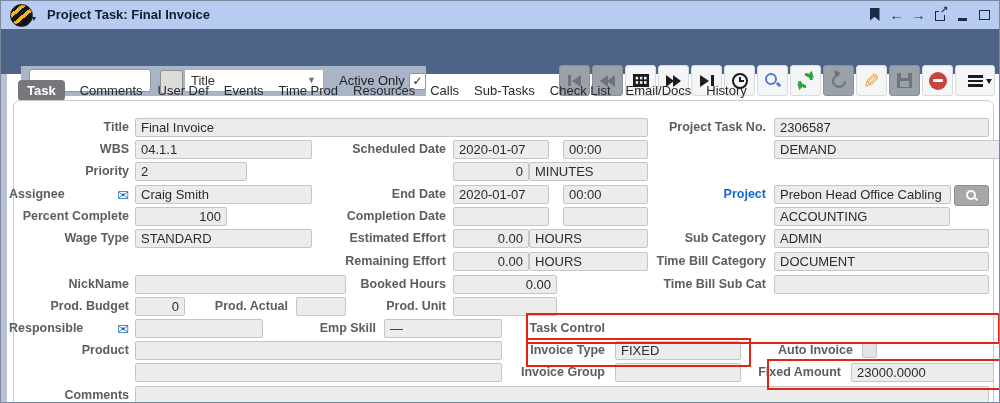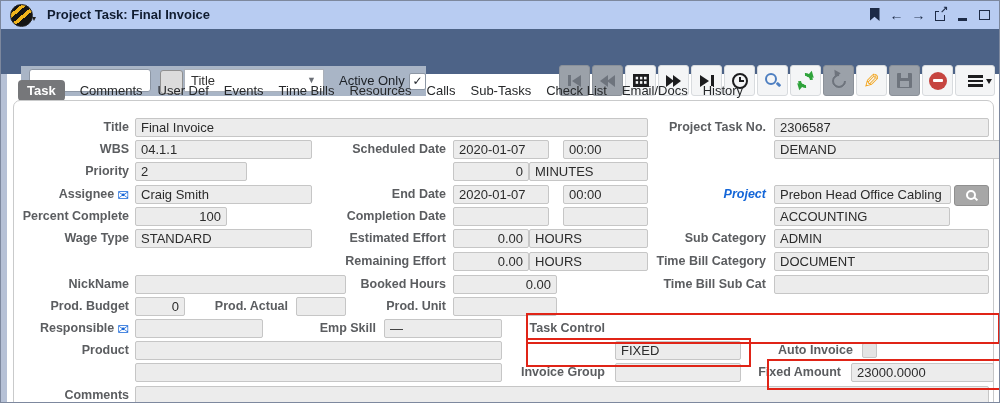--- a/index.html
+++ b/index.html
@@ -80,23 +80,23 @@
   .i-menu{position:relative;width:15px;height:12px;background:repeating-linear-gradient(to bottom,currentColor 0 2.6px,transparent 2.6px 4.7px);}
   .i-menu::after{content:"";position:absolute;right:-9px;bottom:0;border:3.5px solid transparent;border-top:5px solid currentColor;}
   
   .left-strip{position:absolute;left:0;top:73px;width:6px;bottom:0;background:#b6c1d6;}
   .tabbar{position:absolute;left:17px;top:78px;display:flex;gap:15px;align-items:center;height:22px;}
   .tab{font-size:13px;color:#26282a;cursor:pointer;white-space:nowrap;}
   .tab.active{background:#76777a;color:#fff;font-weight:bold;padding:3px 9px;border-radius:4px;}
   .panel{position:absolute;left:12px;top:99px;width:981px;height:310px;border:1px solid #c9cacb;border-radius:7px 7px 0 0;background:#fff;box-sizing:border-box;}
   
   .lbl{position:absolute;text-align:right;font-weight:bold;font-size:12.5px;color:#5b5d60;white-space:nowrap;line-height:15px;}
-  .lbl.has-icon{display:flex;justify-content:flex-end;align-items:center;gap:3px;}
+  .lbl.has-icon{display:flex;justify-content:space-between;align-items:center;gap:3px;}
   .env{color:#1565d8;font-size:14px;line-height:12px;font-weight:normal;}
-  .lbl.link{color:#1466d8;font-style:italic;}
+  .lbl.link{color:#1466d8;}
   .fld{position:absolute;height:19px;background:#ececec;border:1px solid #c6c6c6;border-radius:2px;font-size:13px;color:#2b2b2b;
        line-height:17px;padding:0 5px;box-sizing:border-box;white-space:nowrap;overflow:hidden;}
   .fld.num{text-align:right;}
   .lookup-btn{position:absolute;left:953px;top:184px;width:33px;height:19px;background:#a7a7a7;border:1px solid #8f8f8f;border-radius:3px;
        display:flex;align-items:center;justify-content:center;cursor:pointer;}
   .i-search-white{position:relative;width:13px;height:13px;}
   .i-search-white::before{content:"";position:absolute;left:1px;top:1px;width:6px;height:6px;border:2px solid #fff;border-radius:50%;}
   .i-search-white::after{content:"";position:absolute;left:9px;top:9px;width:4px;height:2px;background:#fff;transform:rotate(45deg);}
   .cb-plain{position:absolute;width:13px;height:13px;background:#e4e4e4;border:1px solid #c6c6c6;border-radius:2px;}
   .redbox{position:absolute;border:2px solid #e02417;pointer-events:none;}
@@ -185,21 +185,21 @@
         </div>
       </div>
   </div>
 
   <div class="left-strip"></div>
   <div class="tabbar" id="tabbar">
       <div class="tab active">Task</div>
       <div class="tab">Comments</div>
       <div class="tab">User Def</div>
       <div class="tab">Events</div>
-      <div class="tab">Time Bills</div>
+      <div class="tab">Time Prod</div>
       <div class="tab">Resources</div>
       <div class="tab">Calls</div>
       <div class="tab">Sub-Tasks</div>
       <div class="tab">Check List</div>
       <div class="tab">Email/Docs</div>
       <div class="tab">History</div>
     </div>
   <div class="panel"></div>
 
   <div class="lbl" style="left:8px;top:119px;width:120px"><span>Title</span></div>
@@ -272,20 +272,21 @@
       <span>Responsible</span>
       <span class="env">✉</span>
     </div>
   <div class="fld" style="left:134px;top:318px;width:128px"></div>
   <div class="lbl" style="left:300px;top:320px;width:75px"><span>Emp Skill</span></div>
   <div class="fld" style="left:383px;top:318px;width:118px">—</div>
   <div class="lbl" style="left:490px;top:320px;width:114px"><span>Task Control</span></div>
 
   <div class="lbl" style="left:8px;top:342px;width:120px"><span>Product</span></div>
   <div class="fld" style="left:134px;top:340px;width:367px"></div>
+  <div class="lbl" style="left:490px;top:342px;width:114px"><span>Invoice Type</span></div>
   <div class="fld" style="left:614px;top:340px;width:126px">FIXED</div>
   <div class="lbl" style="left:758px;top:342px;width:94px"><span>Auto Invoice</span></div>
   <div class="cb-plain" style="left:861px;top:342px"></div>
 
   <div class="fld" style="left:134px;top:362px;width:367px"></div>
   <div class="lbl" style="left:490px;top:364px;width:114px"><span>Invoice Group</span></div>
   <div class="fld" style="left:614px;top:362px;width:126px"></div>
   <div class="lbl" style="left:745px;top:364px;width:95px"><span>Fixed Amount</span></div>
   <div class="fld" style="left:850px;top:362px;width:143px">23000.0000</div>
 

